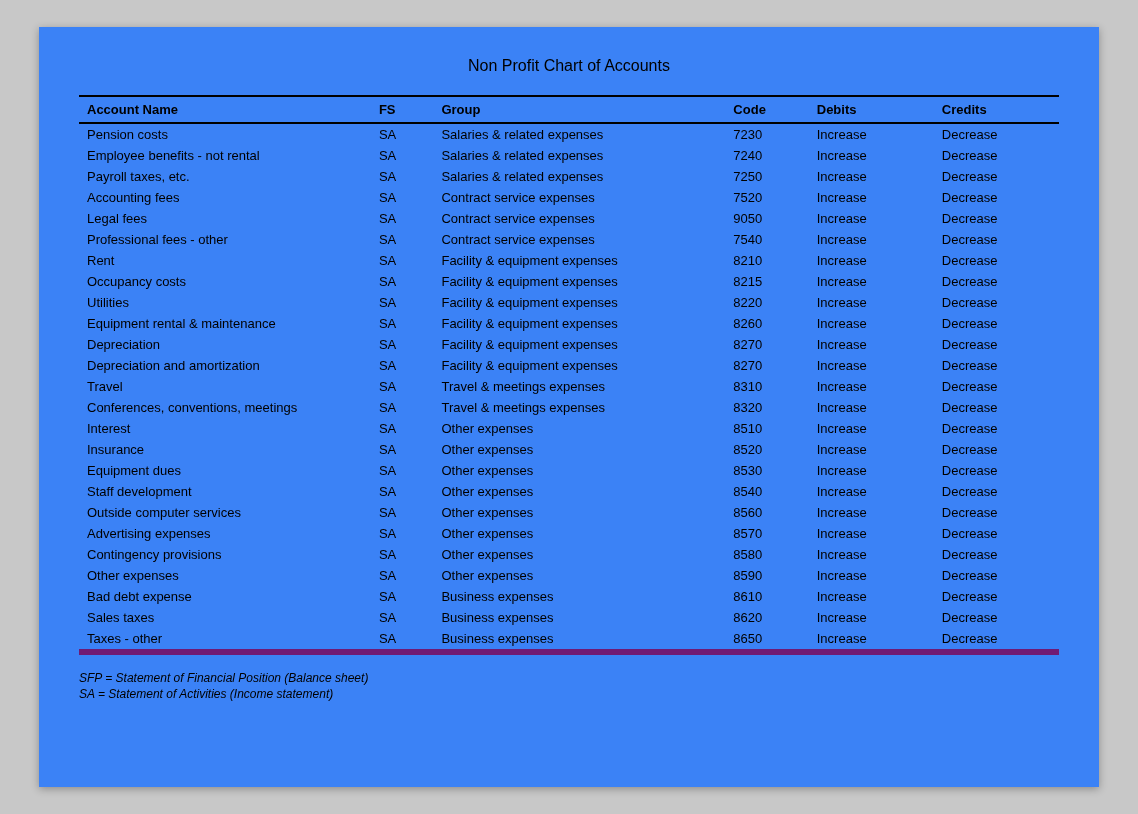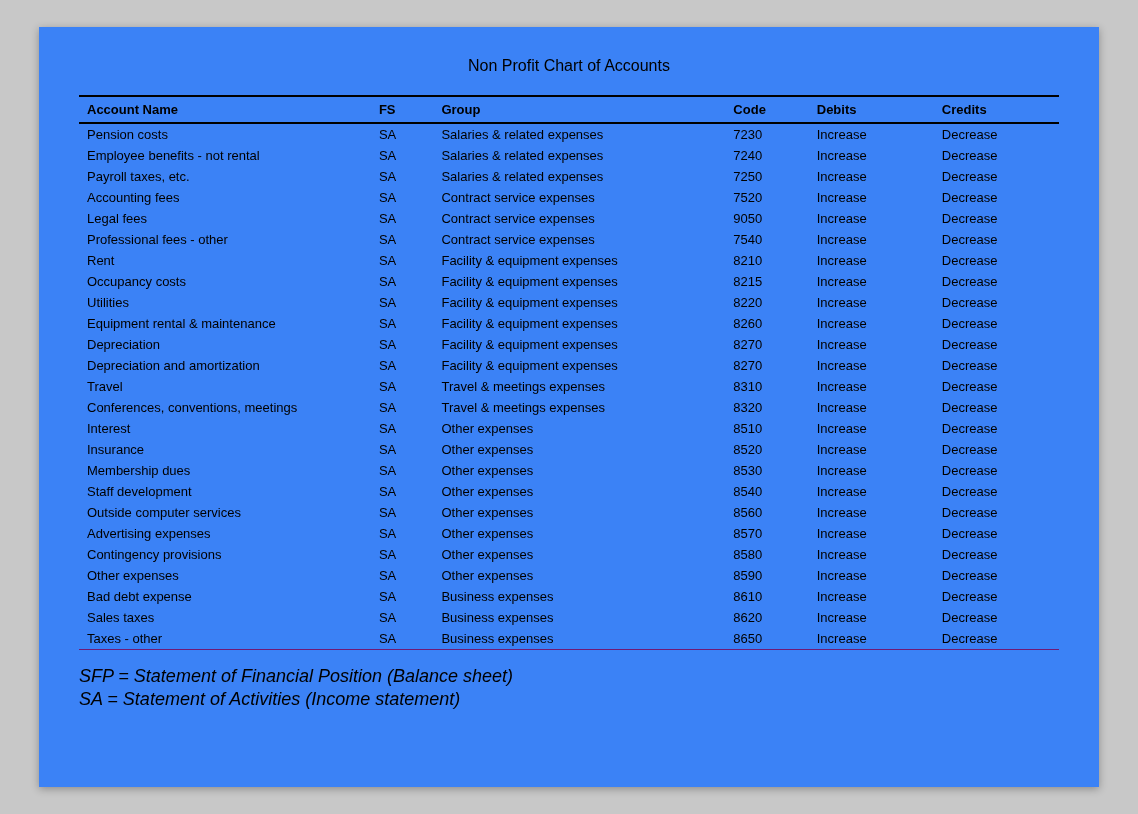--- a/index.html
+++ b/index.html
@@ -54,26 +54,26 @@
     tbody tr {
       border-bottom: none;
     }
 
     tbody td {
       padding: 3px 8px;
       text-align: left;
     }
 
     tbody tr:last-child {
-      border-bottom: 1px solid #701a75;
+      border-bottom: 6px solid #701a75;
     }
 
     .footer-notes {
       margin-top: 16px;
-      font-size: 18px;
+      font-size: 12px;
       color: #000;
       font-style: italic;
     }
 
     .footer-notes p {
       margin-bottom: 2px;
     }
 
     .col-account { width: 28%; }
     .col-fs { width: 6%; }
@@ -222,21 +222,21 @@
         </tr>
         <tr>
           <td class="col-account">Insurance</td>
           <td class="col-fs">SA</td>
           <td class="col-group">Other expenses</td>
           <td class="col-code">8520</td>
           <td class="col-debits">Increase</td>
           <td class="col-credits">Decrease</td>
         </tr>
         <tr>
-          <td class="col-account">Membership dues</td>
+          <td class="col-account">Equipment dues</td>
           <td class="col-fs">SA</td>
           <td class="col-group">Other expenses</td>
           <td class="col-code">8530</td>
           <td class="col-debits">Increase</td>
           <td class="col-credits">Decrease</td>
         </tr>
         <tr>
           <td class="col-account">Staff development</td>
           <td class="col-fs">SA</td>
           <td class="col-group">Other expenses</td>

